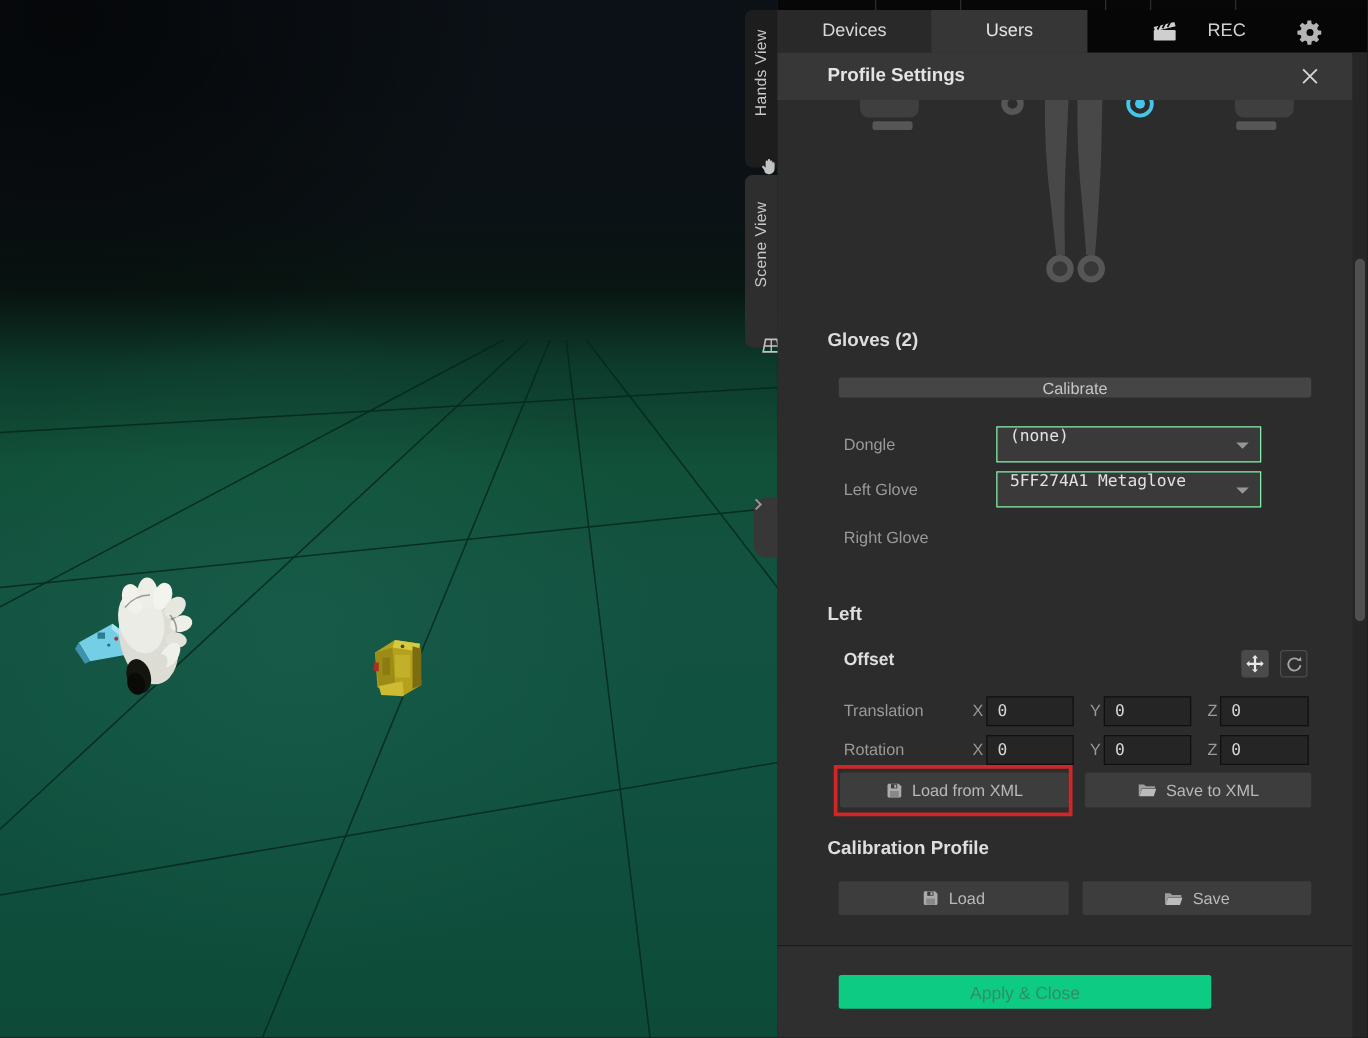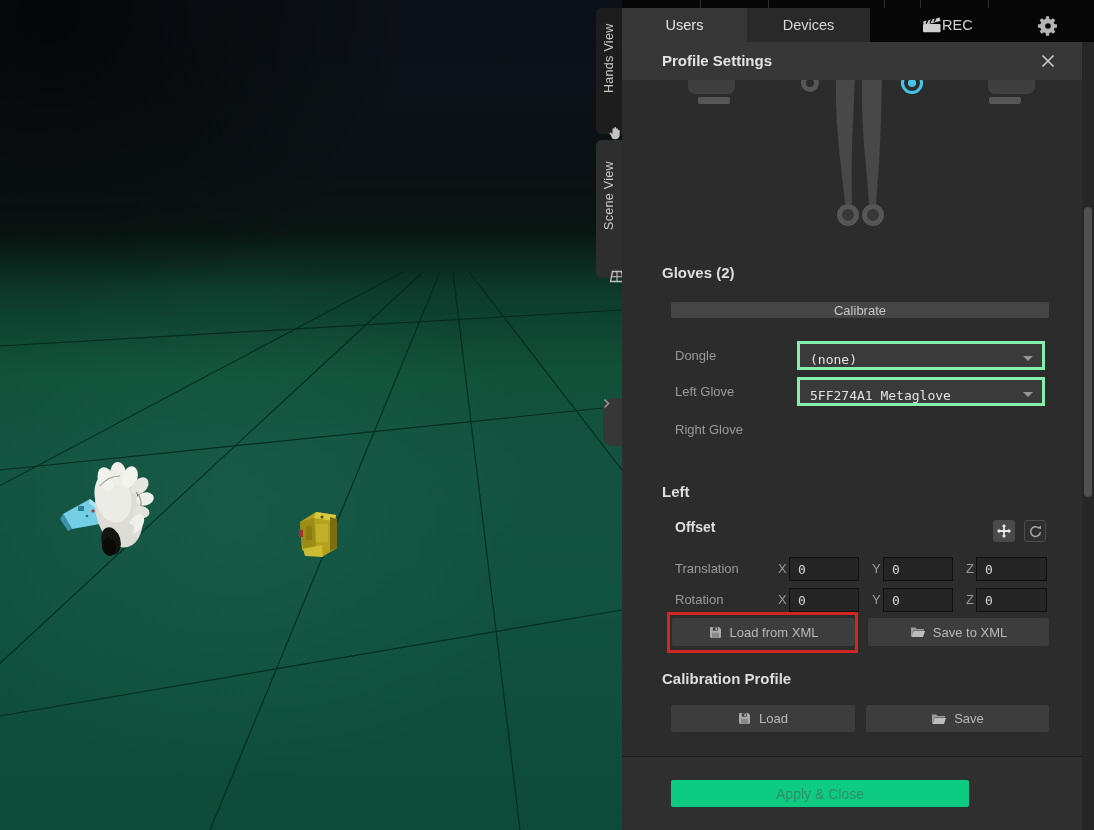--- a/index.html
+++ b/index.html
@@ -35,21 +35,21 @@
   #panel{left:622px;top:0;width:472px;height:830px;background:#2c2c2c;}
   #topstrip{left:0;top:0;width:472px;height:8px;background:#070707;z-index:6;}
   .tick{position:absolute;top:0;width:1px;height:8px;background:#2c2c2c;}
 
   #tabbar{left:0;top:8px;width:472px;height:34px;z-index:6;display:flex;}
   .toptab{height:34px;display:flex;align-items:center;justify-content:center;
           font-size:14.5px;color:#e4e4e4;}
   #tab-users{width:125px;background:#363636;}
   #tab-devices{width:123px;background:#292929;color:#d8d8d8;}
   #rec-zone{width:224px;background:#060606;position:relative;}
-  #rec-btn{position:absolute;left:52px;top:0;height:34px;display:flex;align-items:center;gap:0;
+  #rec-btn{position:absolute;left:52px;top:0;height:34px;display:flex;align-items:center;gap:24px;
            color:#d2d2d2;font-size:14.5px;}
   #gear-btn{position:absolute;left:166px;top:6px;width:24px;height:24px;}
 
   #hdr{left:0;top:42px;width:460px;height:38px;background:#373737;z-index:5;}
   #hdr .title{position:absolute;left:40px;top:10px;font-size:15px;font-weight:600;color:#e3e3e3;text-align:right;}
   #close-btn{position:absolute;left:416px;top:10px;width:20px;height:18px;
              display:flex;align-items:center;justify-content:center;}
 
   
   #sb-track{left:460px;top:42px;width:12px;height:788px;background:#262626;z-index:7;}
@@ -71,23 +71,23 @@
 
   
   .h1{position:absolute;font-size:15px;font-weight:600;color:#dedede;z-index:3;}
   .lbl{position:absolute;font-size:13px;color:#9a9a9a;z-index:3;}
   .mono{font-family:"DejaVu Sans Mono","Liberation Mono",monospace;}
 
   .btn{position:absolute;background:#454545;border-radius:2px;display:flex;align-items:center;
        justify-content:center;gap:8px;font-size:13px;color:#c6c6c6;z-index:3;}
   .btn.dark{background:#3d3d3d;color:#b9b9b9;}
 
-  .dd{position:absolute;left:175px;width:248px;height:29px;background:#3a3a3a;
-      border:3px solid #86efac;box-sizing:border-box;z-index:3;
-      display:flex;align-items:flex-end;padding-left:10px;
+  .dd{position:absolute;left:175px;width:212px;height:29px;background:#3a3a3a;
+      border:1px solid #86efac;box-sizing:border-box;z-index:3;
+      display:flex;align-items:flex-start;padding-left:10px;
       font-size:13px;color:#e2e2e2;}
   .dd .caret{position:absolute;right:9px;top:12px;width:0;height:0;
       border-left:5px solid transparent;border-right:5px solid transparent;
       border-top:5px solid #969696;}
 
   .field{position:absolute;width:70px;height:24px;background:#252525;border:1px solid #101010;
       box-sizing:border-box;display:flex;align-items:center;padding-left:8px;
       font-size:13px;color:#d5d5d5;z-index:3;}
 
   .iconbtn{position:absolute;width:22px;height:22px;border-radius:3px;z-index:3;
@@ -213,25 +213,25 @@
 
     <div id="topstrip" class="abs">
       <i class="tick" style="left:78px"></i>
         <i class="tick" style="left:146px"></i>
       <i class="tick" style="left:262px"></i>
         <i class="tick" style="left:298px"></i>
       <i class="tick" style="left:366px"></i>
     </div>
 
     <div id="tabbar" class="abs">
+      <div class="toptab" id="tab-devices">
+        <span>Devices</span>
+      </div>
       <div class="toptab" id="tab-users">
         <span>Users</span>
-      </div>
-      <div class="toptab" id="tab-devices">
-        <span>Devices</span>
       </div>
       <div id="rec-zone">
         <div id="rec-btn">
           <svg width="20" height="16" viewBox="0 0 20 16">
             <polygon points="1,4.5 17.5,0.5 18.5,4 2,8" fill="#cfcfcf"></polygon>
             <path d="M4 6.6 L6 2.8 M8 5.6 L10 1.9 M12 4.7 L14 1" stroke="#060606" stroke-width="1.4"></path>
             <rect x="1" y="7" width="17.5" height="8.3" rx="1" fill="#cfcfcf"></rect>
           </svg>
           <span>REC</span>
         </div>

